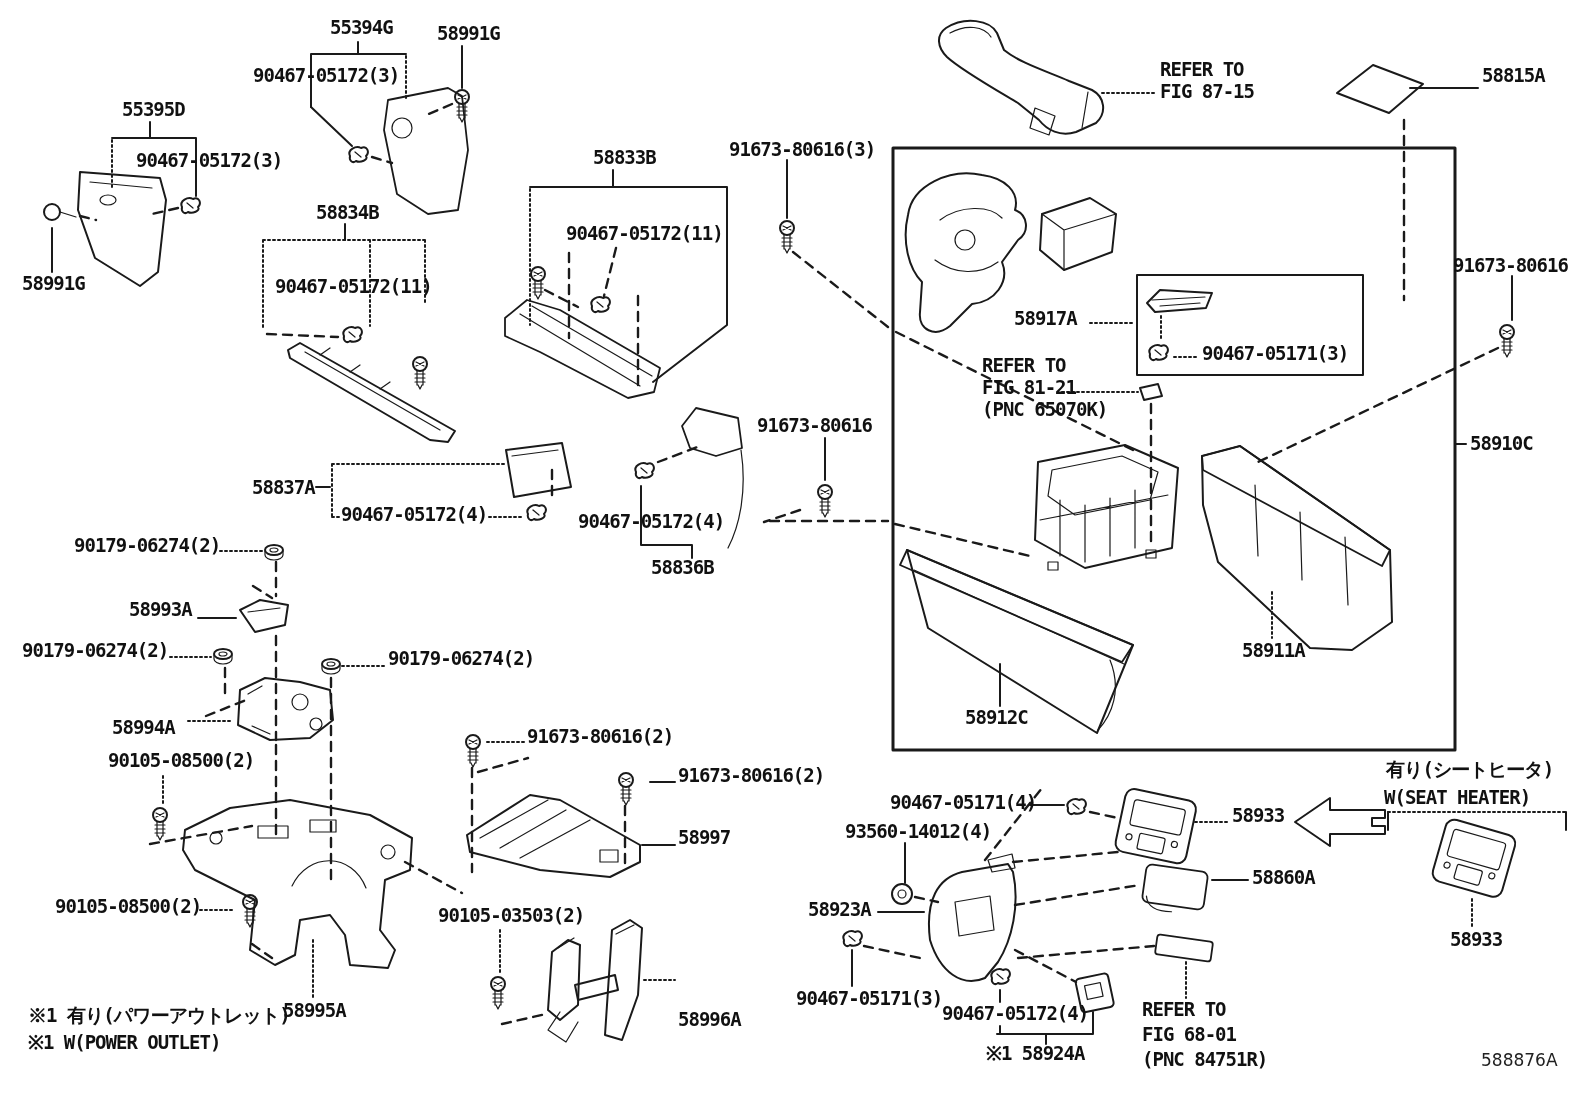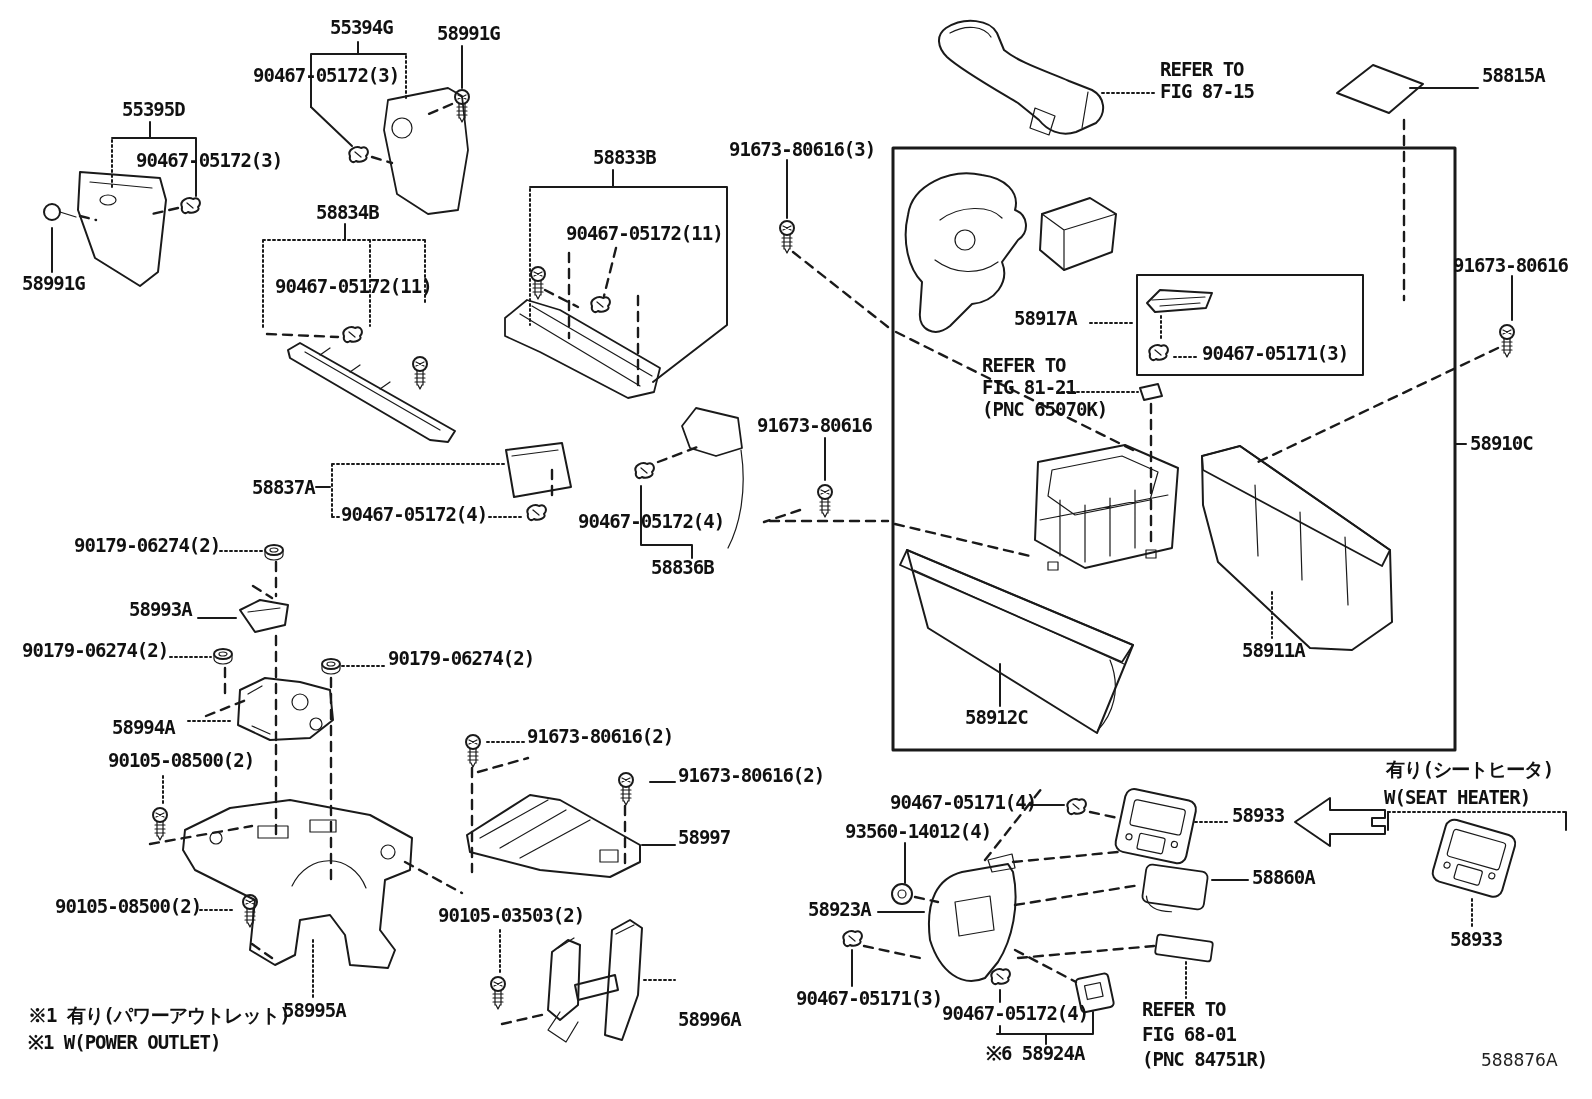--- a/index.html
+++ b/index.html
@@ -359,21 +359,21 @@
       <div class="lbl" style="left: 28px; top: 1033px;">※1 W(POWER OUTLET)</div>
       <div class="lbl" style="left: 965px; top: 708px;">58912C</div>
       <div class="lbl" style="left: 1242px; top: 641px;">58911A</div>
       <div class="lbl" style="left: 890px; top: 793px;">90467-05171(4)</div>
       <div class="lbl" style="left: 845px; top: 822px;">93560-14012(4)</div>
       <div class="lbl" style="left: 808px; top: 900px;">58923A</div>
       <div class="lbl" style="left: 1232px; top: 806px;">58933</div>
       <div class="lbl" style="left: 1252px; top: 868px;">58860A</div>
       <div class="lbl" style="left: 796px; top: 989px;">90467-05171(3)</div>
       <div class="lbl" style="left: 942px; top: 1004px;">90467-05172(4)</div>
-      <div class="lbl" style="left: 986px; top: 1044px;">※6 58924A</div>
+      <div class="lbl" style="left: 986px; top: 1044px;">※1 58924A</div>
       <div class="lbl" style="left: 1142px; top: 1000px;">REFER TO</div>
       <div class="lbl" style="left: 1142px; top: 1025px;">FIG 68-01</div>
       <div class="lbl" style="left: 1142px; top: 1050px;">(PNC 84751R)</div>
       <div class="lbl" style="left: 1386px; top: 760px;">有り(シートヒータ)</div>
       <div class="lbl" style="left: 1384px; top: 788px;">W(SEAT HEATER)</div>
       <div class="lbl" style="left: 1450px; top: 930px;">58933</div>
       <div class="lbl plain" style="left: 1481px; top: 1050px;">588876A</div>
     </div>
 
 </div>

